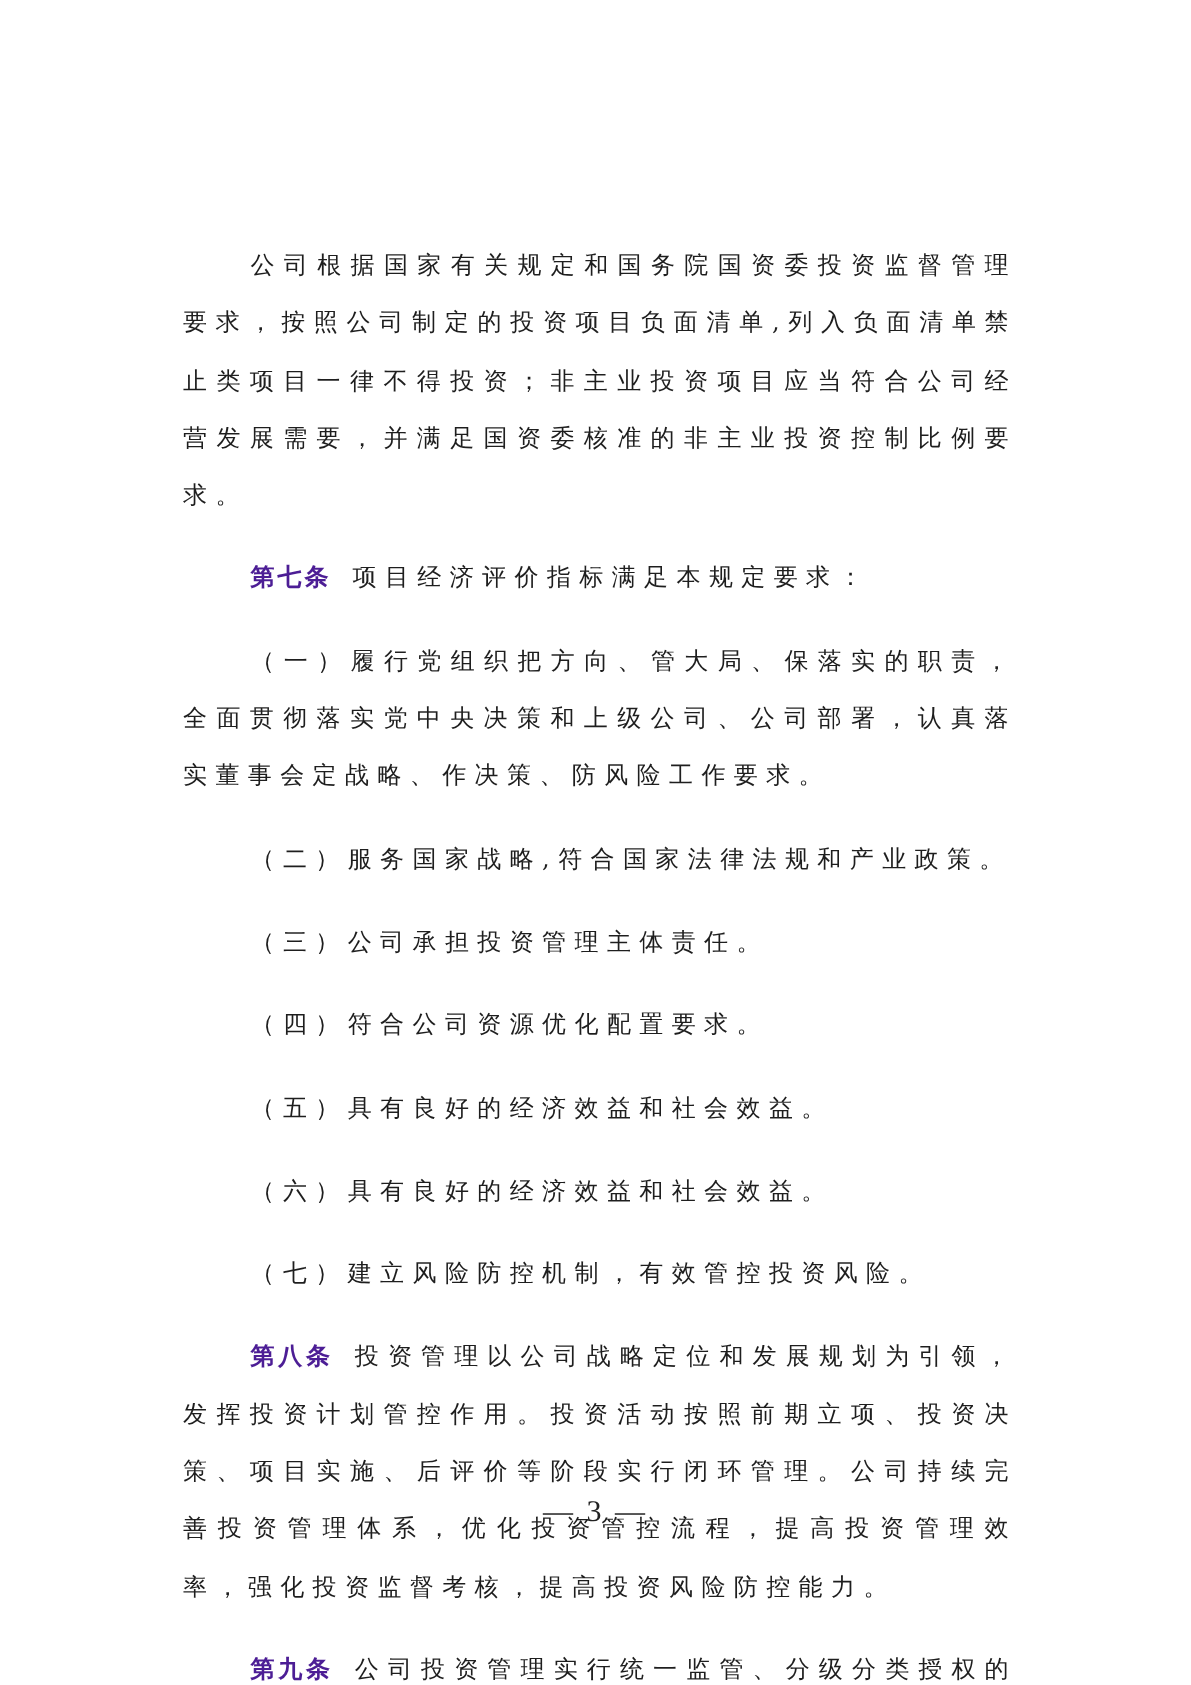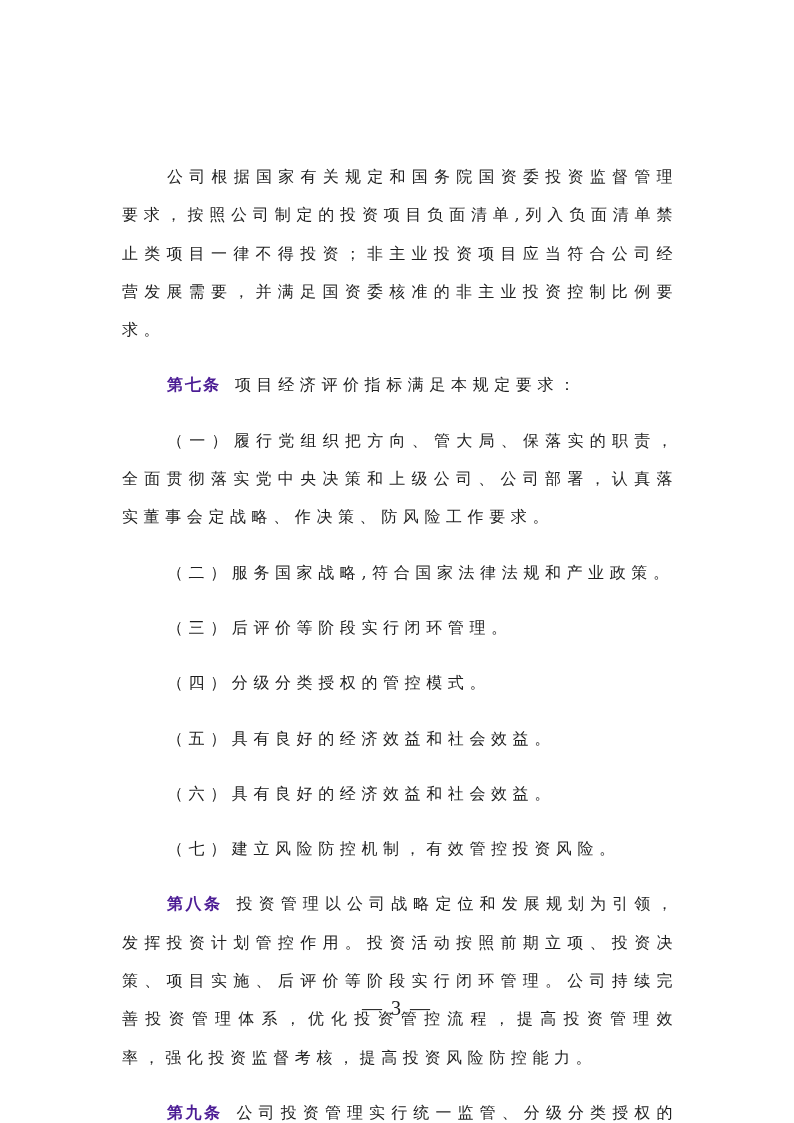--- a/index.html
+++ b/index.html
@@ -77,25 +77,25 @@
 
     <p class="para item">
       <span>（一）履行党组织把方向、管大局、保落实的职责，全面贯彻落实党中央决策和上级公司、公司部署，认真落实董事会定战略、作决策、防风险工作要求。</span>
     </p>
 
     <p class="para item">
       <span>（二）服务国家战略,符合国家法律法规和产业政策。</span>
     </p>
 
     <p class="para item">
-      <span>（三）后评价等阶段实行闭环管理。</span>
+      <span>（三）公司承担投资管理主体责任。</span>
     </p>
 
     <p class="para item">
-      <span>（四）分级分类授权的管控模式。</span>
+      <span>（四）符合公司资源优化配置要求。</span>
     </p>
 
     <p class="para item">
       <span>（五）具有良好的经济效益和社会效益。</span>
     </p>
 
     <p class="para item">
       <span>（六）具有良好的经济效益和社会效益。</span>
     </p>
 

